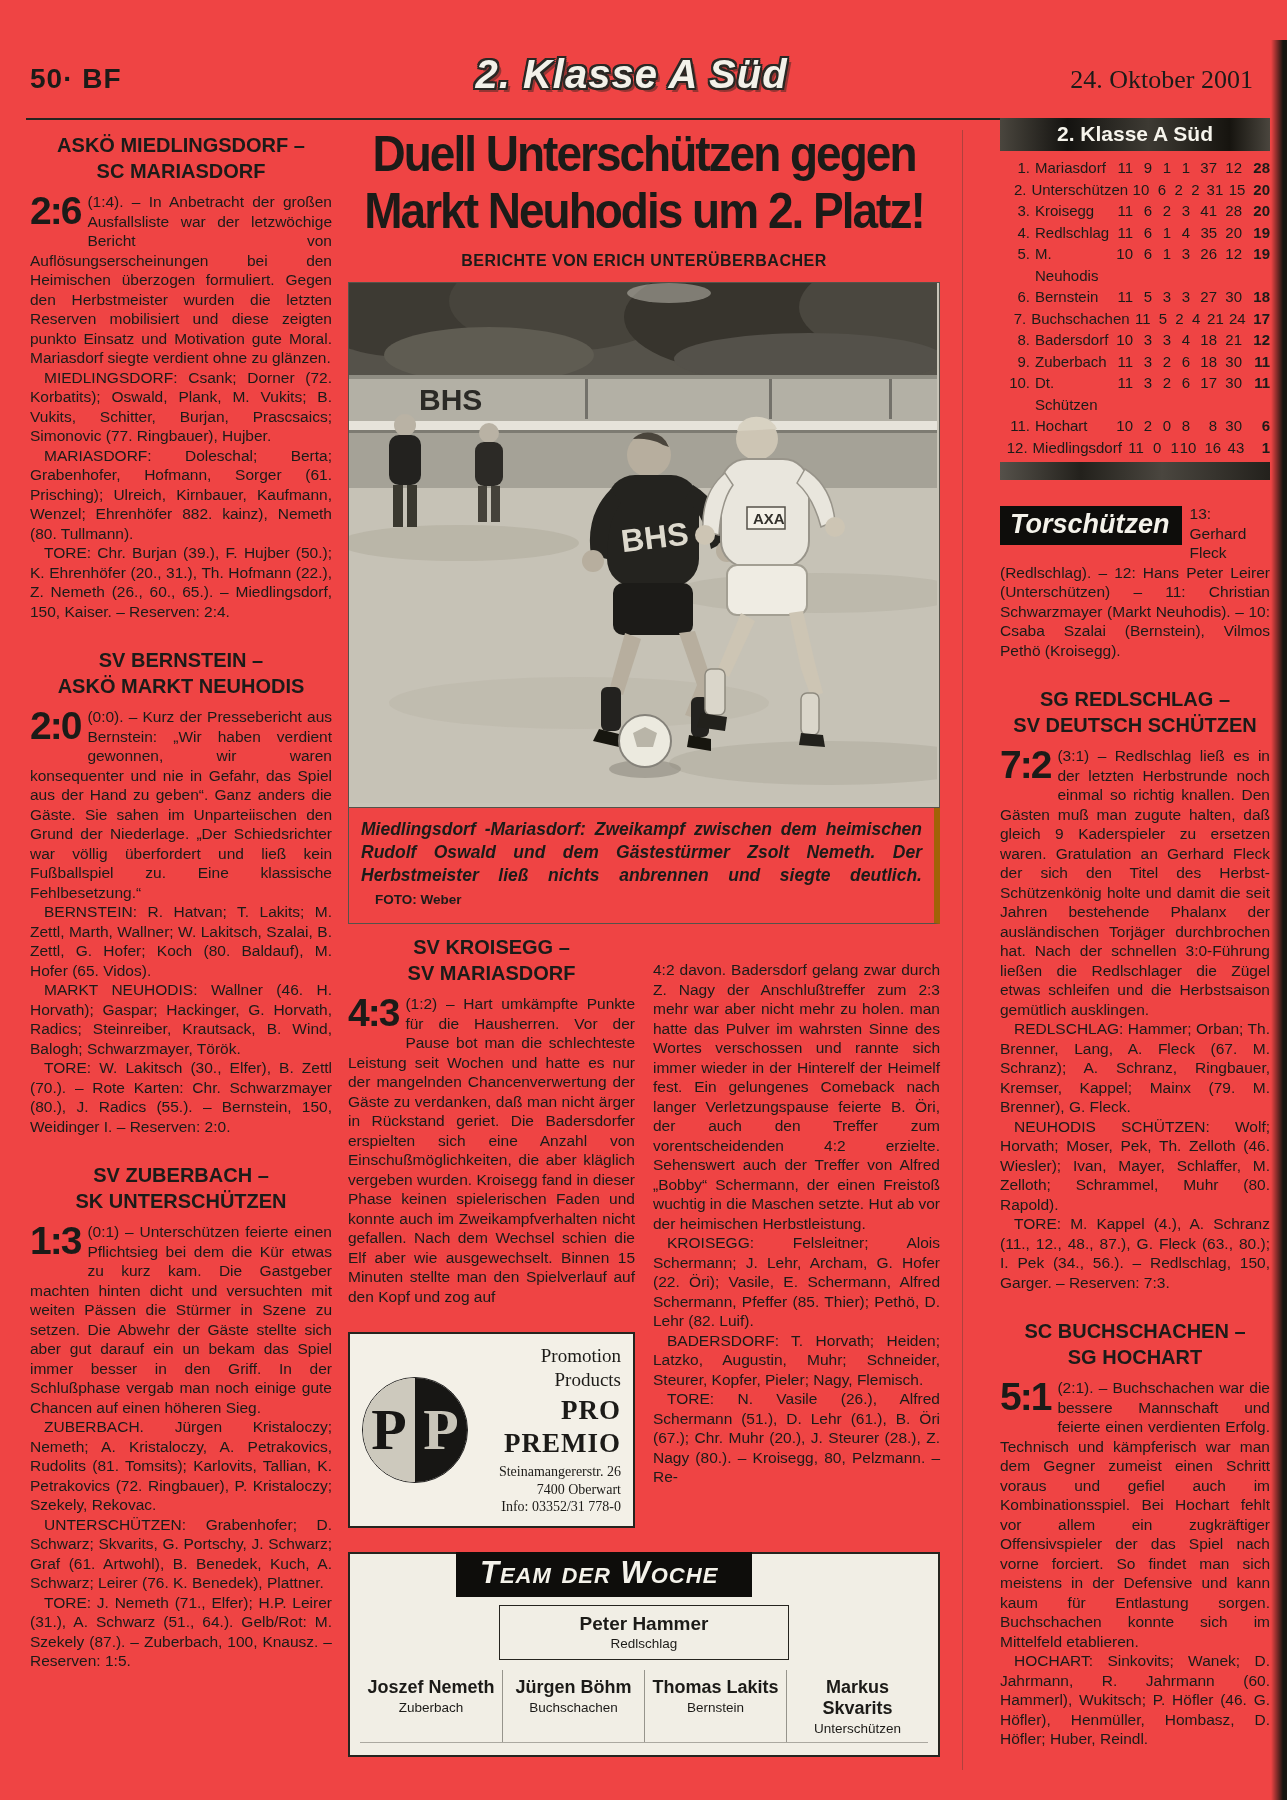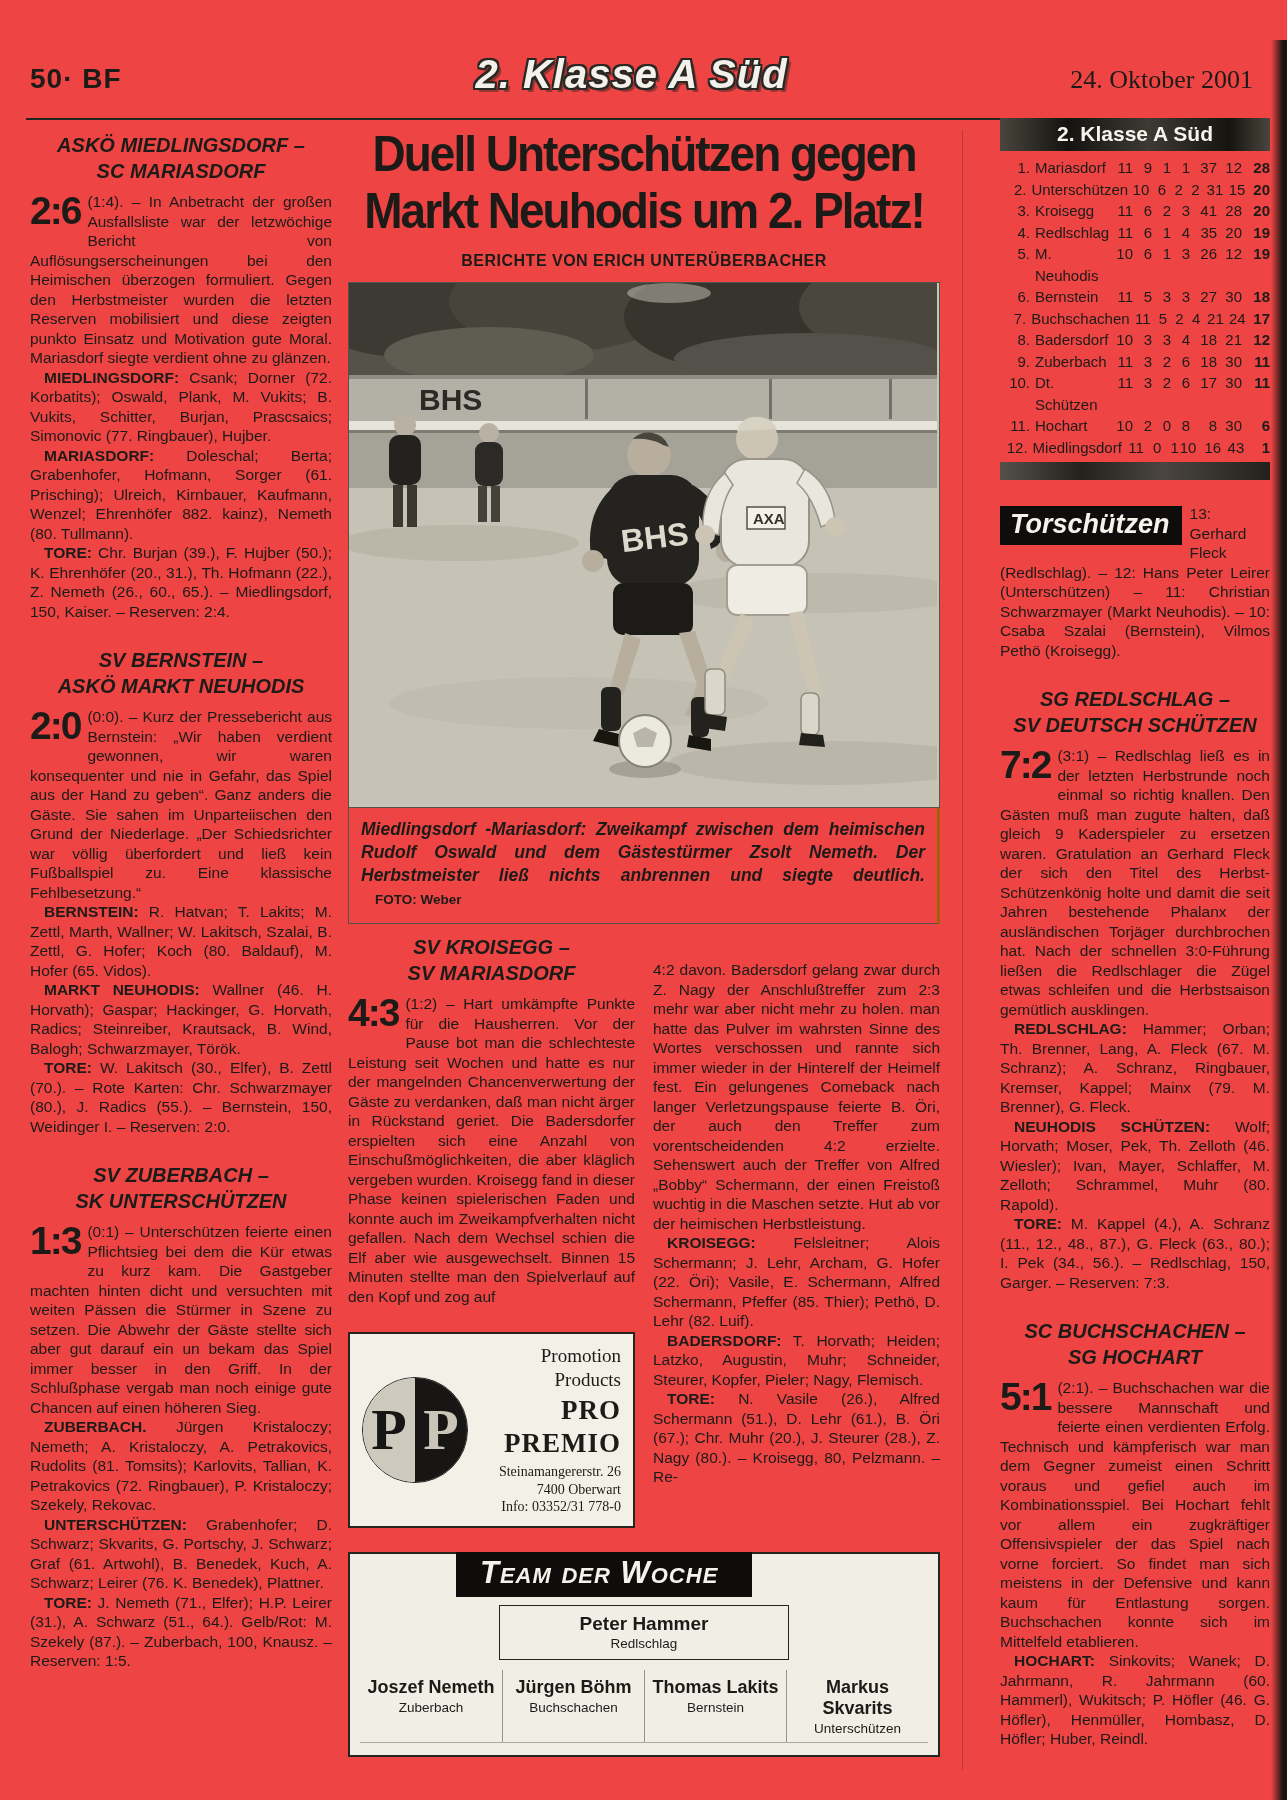--- a/index.html
+++ b/index.html
@@ -17,32 +17,32 @@
   .issuedate{width:240px;text-align:right;font-family:"Liberation Serif","DejaVu Serif",serif;font-size:26px;}
   .hdr-rule{position:absolute;left:26px;right:20px;top:118px;border-top:2.5px solid #26241f;}
   .col-divider{position:absolute;left:962px;top:130px;bottom:30px;width:1px;background:rgba(60,56,48,.35);}
   
   .col{position:absolute;}
   .col-left{left:30px;top:132px;width:302px;}
   .col-center{left:348px;top:126px;width:592px;}
   .col-right{left:1000px;top:118px;width:270px;}
   .art{margin-bottom:26px;}
   .art h3{margin:0 0 8px 0;text-align:center;font-size:20px;line-height:26px;font-weight:800;}
-  .art h3 span{display:block;font-style:italic;}
+  .art h3 span{display:block;}
   p.lead,p.lineup{margin:0;font-size:15.5px;line-height:19.5px;text-align:justify;}
   p.lineup{text-indent:14px;}
   .score{float:left;font-size:39px;line-height:35px;height:39px;font-weight:800;letter-spacing:-2px;
          margin:1px 7px 0 0;}
-  .tlabel{font-weight:700;}
+  .tlabel{font-weight:400;}
   
   .headline{ text-align:center;font-weight:800;font-size:46px;line-height:52px;letter-spacing:-2px;
          margin:0;transform:scaleY(1.08);transform-origin:top;}
   .byline{text-align:center;font-weight:800;font-size:16px;letter-spacing:.5px;margin:22px 0 12px 0;}
   .photo-wrap{border:1px solid #55524a;background:#c8c4b8;}
-  .caption{border-left:1px solid #55524a;border-right:3px solid #a16207;border-bottom:1px solid #55524a;
+  .caption{border-left:1px solid #55524a;border-right:6px solid #a16207;border-bottom:1px solid #55524a;
          padding:10px 12px 12px 12px;font-size:17.5px;line-height:23px;font-weight:700;font-style:italic;
          text-align:justify;}
   .cap-credit{font-style:normal;font-weight:700;font-size:13.5px;white-space:nowrap;margin-left:14px;}
   .subcols{display:flex;gap:18px;margin-top:10px;}
   .subcol{width:287px;}
   
   .adbox{margin-top:22px;border:2px solid #26241f;background:#f3f0e7;display:flex;align-items:center;
          padding:10px 12px;gap:14px;font-family:"Liberation Serif","DejaVu Serif",serif;}
   .pp-logo{flex:0 0 104px;height:104px;border-radius:50%;overflow:hidden;display:flex;border:1px solid #222;}
   .pp-half{width:50%;display:flex;align-items:center;justify-content:center;

